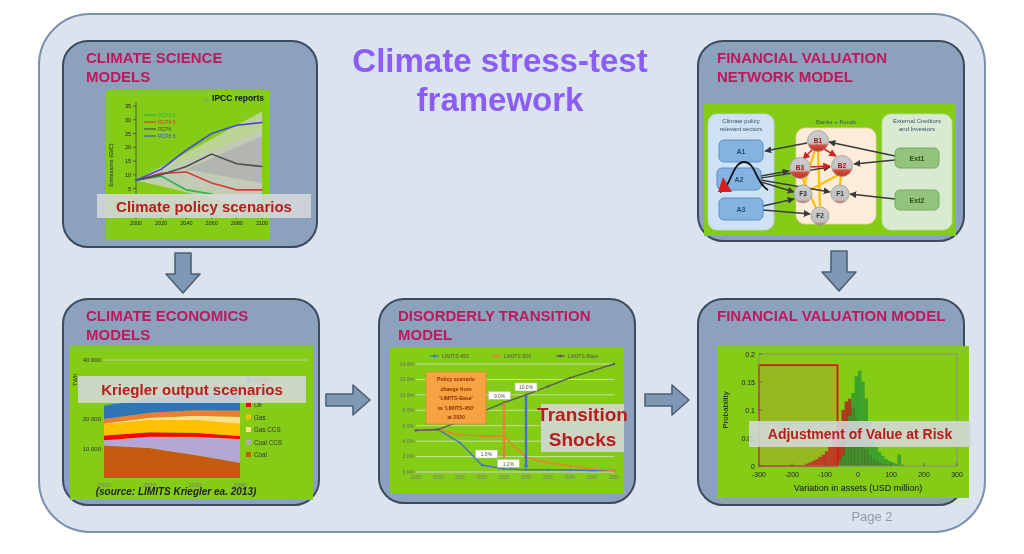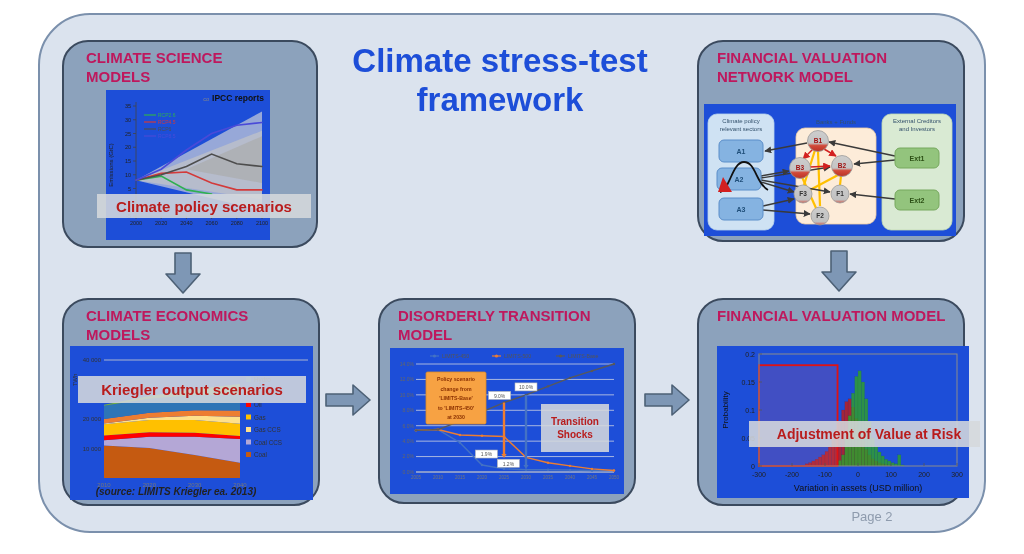--- a/index.html
+++ b/index.html
@@ -2,24 +2,24 @@
 <html><head>
 <meta charset="utf-8">
 <style>
   html,body{margin:0;padding:0;background:#ffffff;}
   .canvas{position:relative;width:1024px;height:554px;background:#ffffff;overflow:hidden;
           font-family:"Liberation Sans",sans-serif;}
   .abs{position:absolute;}
   .container{left:38px;top:13px;width:948px;height:520px;background:#dbe3ee;
              border:2.5px solid #7b90ac;border-radius:52px;box-sizing:border-box;}
   .main-title{left:327px;top:42px;width:346px;text-align:center;font-size:33px;line-height:1.18;
-              font-weight:600;color:#1d4ed8;}
+              font-weight:600;color:#8b5cf6;}
   .box{background:#8ca2bc;border:2.5px solid #3b4a5e;border-radius:26px;box-sizing:border-box;}
   .box-title{position:absolute;font-size:15px;font-weight:bold;color:#be185d;line-height:1.25;}
-  .panel{position:absolute;background:#1d4ed8;}
+  .panel{position:absolute;background:#84cc16;}
   .banner{position:absolute;background:rgba(213,216,220,0.88);color:#b91c1c;font-weight:bold;
           display:flex;align-items:center;justify-content:center;text-align:center;z-index:5;}
   .page-num{left:822px;top:509px;width:100px;text-align:center;font-size:13px;color:#8e9bad;}
   svg{display:block;}
 </style>
 </head>
 <body>
 
 <div class="canvas">
 
@@ -285,21 +285,21 @@
         <circle cx="44.5" cy="8" r="1.6" fill="#4472c4"></circle>
         <text x="52" y="10" font-size="5.2" fill="#555" font-family="&quot;Liberation Sans&quot;,sans-serif">LIMITS-450</text>
         <line x1="102" y1="8" x2="111" y2="8" stroke="#ed7d31" stroke-width="1.2"></line>
         <circle cx="106.5" cy="8" r="1.6" fill="#ed7d31"></circle>
         <text x="114" y="10" font-size="5.2" fill="#555" font-family="&quot;Liberation Sans&quot;,sans-serif">LIMITS-500</text>
         <line x1="166" y1="8" x2="175" y2="8" stroke="#595959" stroke-width="1.2"></line>
         <circle cx="170.5" cy="8" r="1.6" fill="#595959"></circle>
         <text x="178" y="10" font-size="5.2" fill="#555" font-family="&quot;Liberation Sans&quot;,sans-serif">LIMITS-Base</text>
       </svg>
   </div>
-  <div class="banner" style="left:541px;top:404px;width:68px;height:48px;font-size:10px;line-height:1.3;">Transition Shocks</div>
+  <div class="banner" style="left:541px;top:404px;width:83px;height:48px;font-size:19px;line-height:1.3;">Transition Shocks</div>
 
   <div class="abs box" style="left:697px;top:298px;width:268px;height:208px;"></div>
   <div class="box-title" style="left:717px;top:307px;width:230px;">FINANCIAL VALUATION MODEL</div>
   <div class="panel" style="left:717px;top:346px;width:252px;height:152px;">
     <svg id="svg-var" width="252" height="152" viewBox="0 0 252 152">
         <rect x="88.2" y="117.76" width="3.299999999999997" height="2.239999999999995" fill="#bb1f1f" fill-opacity="0.85" stroke="#000" stroke-opacity="0.15" stroke-width="0.3"></rect>
         <rect x="91.5" y="116.64" width="3.299999999999997" height="3.3599999999999994" fill="#bb1f1f" fill-opacity="0.85" stroke="#000" stroke-opacity="0.15" stroke-width="0.3"></rect>
         <rect x="94.8" y="114.96000000000001" width="3.299999999999997" height="5.039999999999992" fill="#bb1f1f" fill-opacity="0.85" stroke="#000" stroke-opacity="0.15" stroke-width="0.3"></rect>
         <rect x="98.1" y="113.28" width="3.3000000000000114" height="6.719999999999999" fill="#bb1f1f" fill-opacity="0.85" stroke="#000" stroke-opacity="0.15" stroke-width="0.3"></rect>
         <rect x="101.4" y="111.03999999999999" width="3.299999999999983" height="8.960000000000008" fill="#bb1f1f" fill-opacity="0.85" stroke="#000" stroke-opacity="0.15" stroke-width="0.3"></rect>
@@ -367,21 +367,21 @@
         <text x="174" y="131" font-size="7" fill="#222" font-family="&quot;Liberation Sans&quot;,sans-serif" text-anchor="middle">100</text>
         <line x1="174" y1="120" x2="174" y2="117" stroke="#555" stroke-width="0.8"></line>
         <text x="207" y="131" font-size="7" fill="#222" font-family="&quot;Liberation Sans&quot;,sans-serif" text-anchor="middle">200</text>
         <line x1="207" y1="120" x2="207" y2="117" stroke="#555" stroke-width="0.8"></line>
         <text x="240" y="131" font-size="7" fill="#222" font-family="&quot;Liberation Sans&quot;,sans-serif" text-anchor="middle">300</text>
         <line x1="240" y1="120" x2="240" y2="117" stroke="#555" stroke-width="0.8"></line>
         <text x="11" y="64" font-size="8" fill="#111" font-family="&quot;Liberation Sans&quot;,sans-serif" text-anchor="middle" transform="rotate(-90 11 64)">Probability</text>
         <text x="141" y="145" font-size="9" fill="#111" font-family="&quot;Liberation Sans&quot;,sans-serif" text-anchor="middle">Variation in assets (USD million)</text>
       </svg>
   </div>
-  <div class="banner" style="left:749px;top:421px;width:222px;height:26px;font-size:14px;padding-left:9px;">Adjustment of Value at Risk</div>
+  <div class="banner" style="left:749px;top:421px;width:222px;height:26px;font-size:14px;">Adjustment of Value at Risk</div>
 
   <svg class="abs" style="left:165px;top:252px;" width="36" height="42">
     <polygon points="10,1 26,1 26,22 35,22 18,41 1,22 10,22" fill="#7e97b5" stroke="#4d6176" stroke-width="1.6" stroke-linejoin="round"></polygon>
   </svg>
   <svg class="abs" style="left:821px;top:250px;" width="36" height="42">
     <polygon points="10,1 26,1 26,22 35,22 18,41 1,22 10,22" fill="#7e97b5" stroke="#4d6176" stroke-width="1.6" stroke-linejoin="round"></polygon>
   </svg>
   <svg class="abs" style="left:325px;top:383px;" width="46" height="34">
     <polygon points="1,11 28,11 28,2 45,17 28,32 28,23 1,23" fill="#7e97b5" stroke="#4d6176" stroke-width="1.6" stroke-linejoin="round"></polygon>
   </svg>

